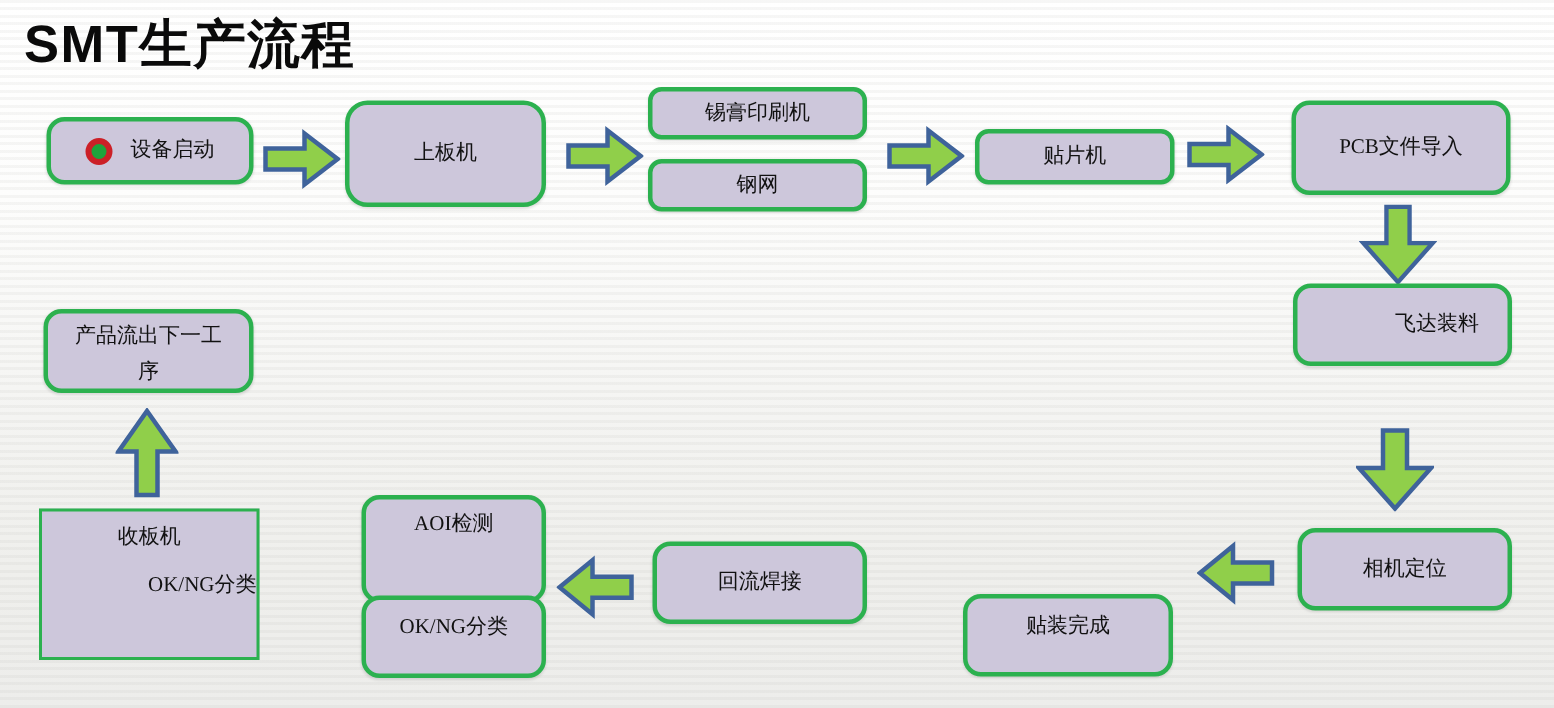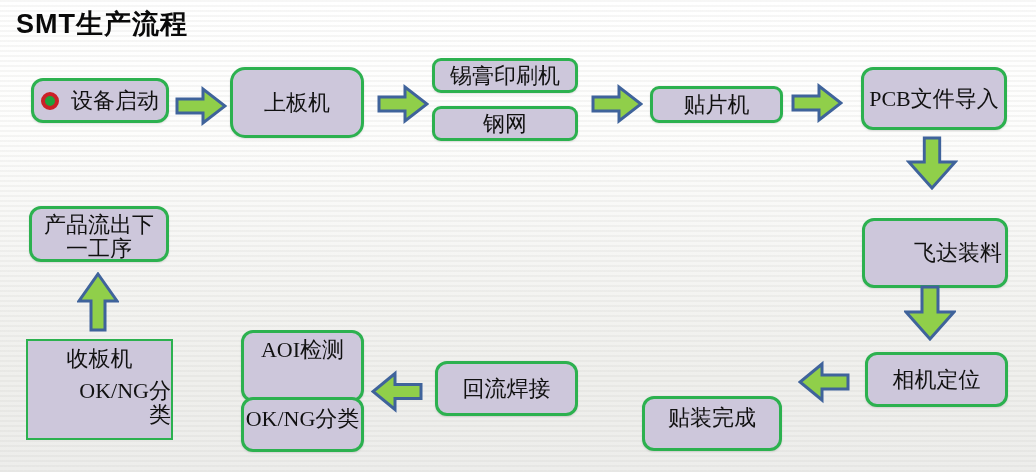--- a/index.html
+++ b/index.html
@@ -10,27 +10,27 @@
     font-family:"Liberation Serif","DejaVu Serif",serif;
     background:
       repeating-linear-gradient(180deg,
         rgba(170,170,165,0.10) 0px, rgba(170,170,165,0.10) 2px,
         rgba(255,255,255,0) 2px, rgba(255,255,255,0) 5px),
       linear-gradient(180deg,#ffffff 0%,#fdfdfc 28%,#f5f5f3 55%,#efefec 80%,#ededeb 100%);
   }
   .title{
     position:absolute;left:16px;top:6px;
     font-family:"Liberation Sans","DejaVu Sans",sans-serif;
-    font-size:27px;font-weight:600;color:#0a0a0a;letter-spacing:1px;
+    font-size:35px;font-weight:600;color:#0a0a0a;letter-spacing:1px;
   }
   .node{
     position:absolute;box-sizing:border-box;
     background:var(--node-fill,#cdc7db);
     border:3px solid var(--node-border,#2cb14f);
-    color:#111;font-size:22px;
+    color:#111;font-size:14px;
     display:flex;align-items:center;justify-content:center;
     text-align:center;line-height:24px;
     box-shadow:0 1px 2px rgba(0,0,0,0.12);
   }
   .node.top-align{align-items:flex-start;}
   .r8{border-radius:9px;} .r12{border-radius:12px;} .r14{border-radius:15px;}
   .arrow{position:absolute;}
   .arrow svg{display:block;width:100%;height:100%;}
   .status-dot{
     display:inline-block;width:10px;height:10px;border-radius:50%;
@@ -38,21 +38,21 @@
     border:4px solid var(--status-ring,#cc2027);
     margin-right:12px;flex:0 0 auto;
   }
   
   .n-start   {left:31px; top:78px; width:138px;height:45px;}
   .n-loader  {left:230px;top:67px; width:134px;height:71px;}
   .n-printer {left:432px;top:58px; width:146px;height:35px;}
   .n-stencil {left:432px;top:106px;width:146px;height:35px;}
   .n-mounter {left:650px;top:86px; width:133px;height:37px;}
   .n-pcb     {left:861px;top:67px; width:146px;height:63px;}
-  .n-feeder  {left:862px;top:218px;width:146px;height:70px;padding-left:46px;}
+  .n-feeder  {left:862px;top:189px;width:146px;height:55px;padding-left:46px;}
   .n-camera  {left:865px;top:352px;width:143px;height:55px;}
   .n-pick    {left:642px;top:313px;width:140px;height:55px;padding-top:5px;}
   .n-place   {left:642px;top:396px;width:140px;height:55px;padding-top:7px;}
   .n-reflow  {left:435px;top:361px;width:143px;height:55px;}
   .n-aoi     {left:241px;top:330px;width:123px;height:72px;padding-top:5px;}
   .n-okng    {left:241px;top:397px;width:123px;height:55px;padding-top:7px;}
   .n-next    {left:29px; top:206px;width:140px;height:56px;padding:4px 12px 0;
               display:block;}
   .n-unloader{left:26px; top:339px;width:147px;height:101px;
               border-width:2px;border-radius:0;display:block;box-shadow:none;}

